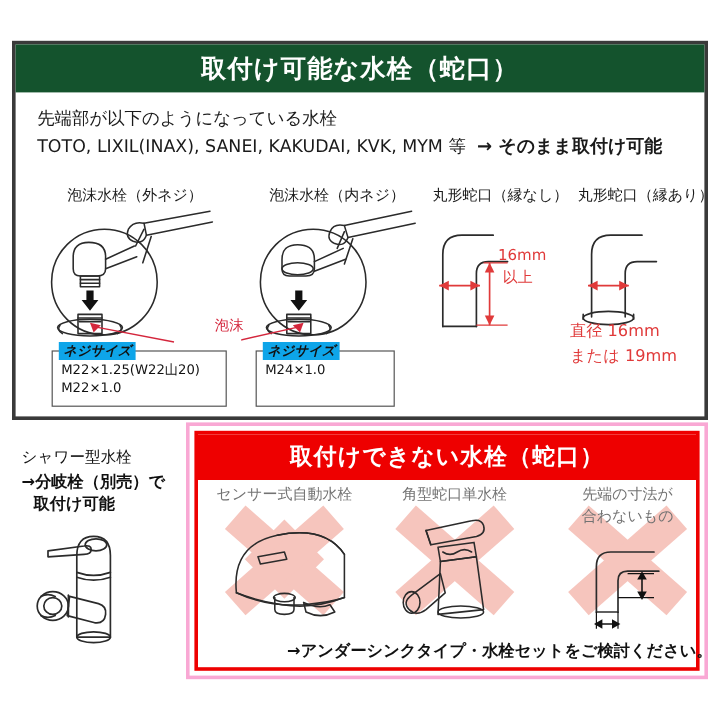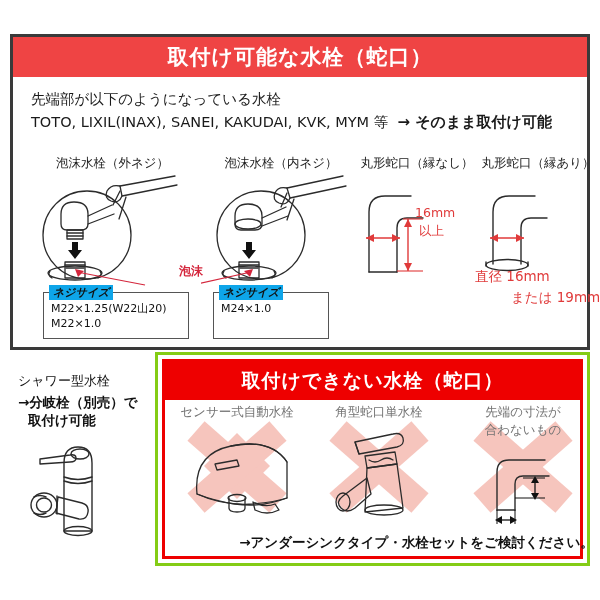--- a/index.html
+++ b/index.html
@@ -11,21 +11,21 @@
   }
   .page{position:relative;width:600px;height:600px;box-sizing:border-box;}
 
   
   .upper-frame{
     position:absolute;left:10px;top:34px;width:580px;height:316px;
     border:3px solid #3a3a3a;box-sizing:border-box;background:#fff;
   }
   .upper-header{
     position:absolute;left:0;top:0;width:100%;height:40px;
-    background:#ef4444;color:#fff;
+    background:#14532d;color:#fff;
     display:flex;align-items:center;justify-content:center;
     font-size:21px;font-weight:bold;letter-spacing:1px;
   }
   .intro{
     position:absolute;left:18px;top:52px;width:545px;
     color:#1a1a1a;line-height:1.45;
   }
   .intro .l1{font-size:14.5px;}
   .intro .l2{font-size:14.5px;margin-top:2px;}
   .intro .l2 b{font-size:15px;font-weight:bold;}
@@ -47,39 +47,39 @@
     padding:9px 6px 5px 7px;background:#fff;
   }
   .screwbox .legend{
     position:absolute;top:-8px;left:5px;background:#0ea5e9;padding:0 4px;
     font-size:11px;font-weight:bold;color:#111;white-space:nowrap;font-style:italic;
   }
   .screwbox .sv{font-size:11px;color:#111;line-height:1.35;white-space:nowrap;}
 
   
   .aerator-label{
-    position:absolute;font-size:12px;color:#d4263c;font-weight:bold;
+    position:absolute;font-size:12px;color:#d4263c;font-weight:normal;
   }
 
   
   .dimtext{
     position:absolute;color:#e03a3a;font-size:13.5px;line-height:1.35;
     white-space:nowrap;
   }
   .dim-mm{position:absolute;color:#e03a3a;font-size:12.5px;line-height:1.2;white-space:nowrap;}
 
   
   .shower-block{position:absolute;left:18px;top:372px;width:130px;}
   .shower-t1{font-size:13px;color:#111;}
   .shower-t2{font-size:13.5px;color:#111;font-weight:bold;line-height:1.3;margin-top:4px;}
 
   
   .ng-outer{
     position:absolute;left:155px;top:352px;width:435px;height:214px;
-    border:3px solid #84cc16;box-sizing:border-box;background:#fff;padding:4px;
+    border:3px solid #f9a8d4;box-sizing:border-box;background:#fff;padding:4px;
   }
   .ng-inner{
     position:relative;width:100%;height:100%;
     border:3px solid #ee0000;box-sizing:border-box;background:#fff;
   }
   .ng-header{
     position:absolute;left:0;top:0;width:100%;height:38px;background:#ee0000;
     color:#fff;display:flex;align-items:center;justify-content:center;
     font-size:19px;font-weight:bold;letter-spacing:1px;
   }
@@ -226,21 +226,21 @@
             <ellipse cx="32" cy="93" rx="21" ry="5.5"></ellipse>
             <path d="M11 90 L11 94 M53 90 L53 94"></path>
           </g>
           <g stroke="#e03a3a" stroke-width="1.4" fill="none">
             <path d="M15 66 L49 66"></path>
           </g>
           <path d="M15 66 l8 -4 l0 8 z" fill="#e03a3a"></path>
           <path d="M49 66 l-8 -4 l0 8 z" fill="#e03a3a"></path>
         </svg>
         <div class="dimtext" style="left:0px;top:112px;">直径 16mm</div>
-        <div class="dimtext" style="left:0px;top:133px;margin-left:36px;">または 19mm</div>
+        <div class="dimtext" style="left:0px;top:133px;">または 19mm</div>
       </div>
 
     </div>
   </div>
 
   <div class="shower-block">
     <div class="shower-t1">シャワー型水栓</div>
     <div class="shower-t2">→分岐栓（別売）で</div>
     <div class="shower-t2" style="margin-top:0;text-indent:10px;">取付け可能</div>
     <svg width="120" height="112" viewBox="0 0 120 112" style="margin-top:6px;">

